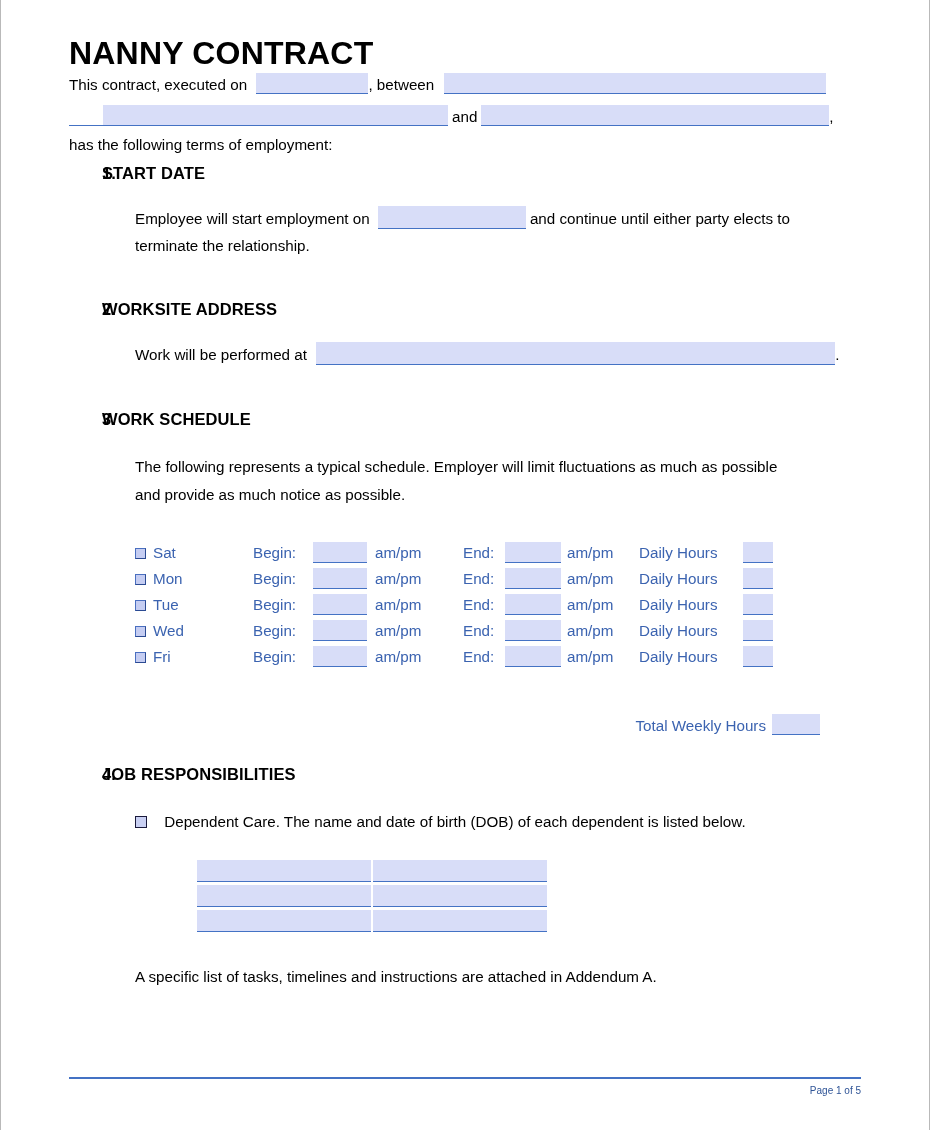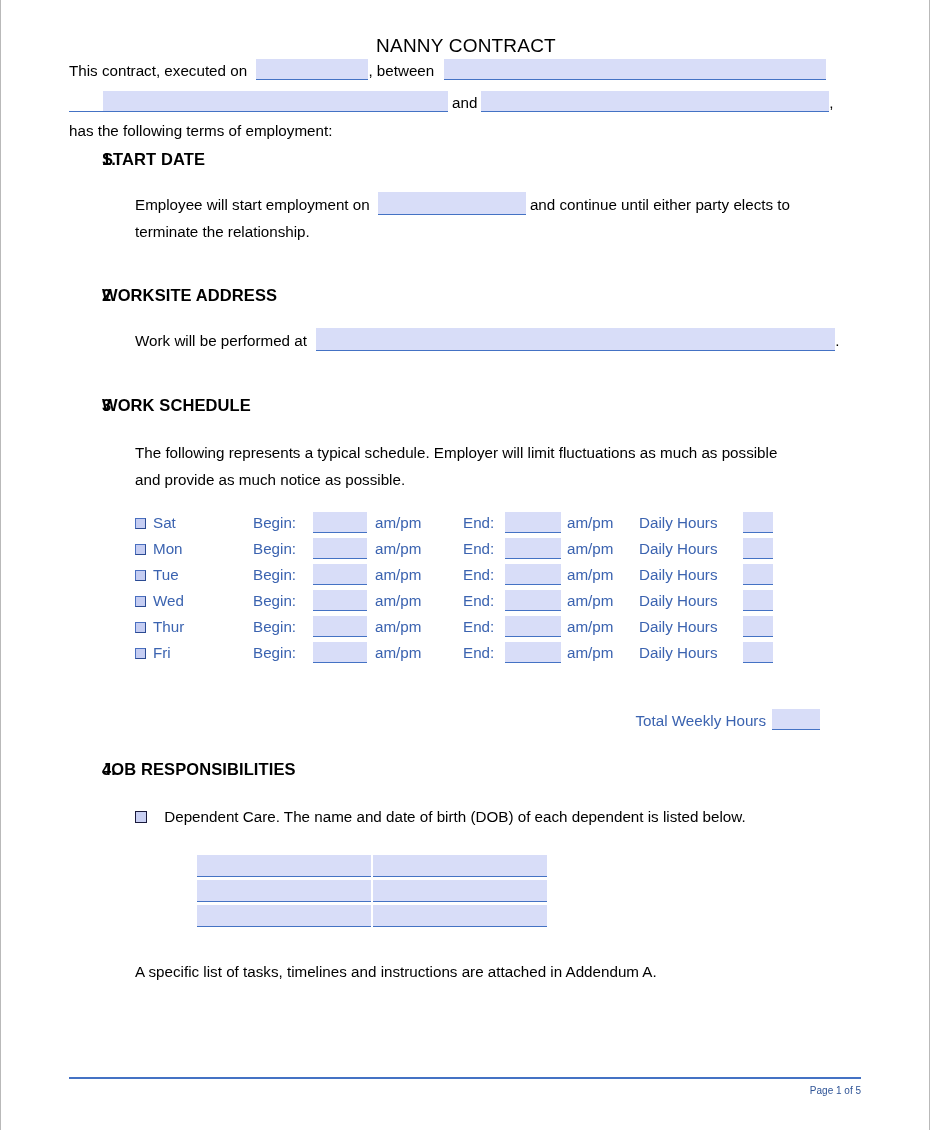--- a/index.html
+++ b/index.html
@@ -24,23 +24,23 @@
   }
   .page-inner {
     position: absolute;
     left: 68px; top: 0;
     width: 794px;
     height: 1130px;
   }
 
   
   .doc-title {
-    text-align: center;
-    font-size: 19px;
-    font-weight: normal;
+    text-align: left;
+    font-size: 32px;
+    font-weight: bold;
     color: #000000;
     letter-spacing: .2px;
     margin: 0;
     padding-top: 36px;
     line-height: 1.1;
   }
 
   
   .para {
     font-size: 15.2px;
@@ -79,21 +79,21 @@
     color: #000;
     letter-spacing: .1px;
   }
   .section-num { width: 33px; flex: 0 0 33px; padding-left: 33px; }
   .section-title { flex: 1; }
 
   .body-indent { padding-left: 66px; }
 
   
   .sched {
-    margin-top: 16px;
+    margin-top: 32px;
     border-collapse: collapse;
     font-size: 15.2px;
     color: #3b63b0;
     margin-left: 66px;
   }
   .sched td {
     padding: 0;
     height: 26px;
     vertical-align: middle;
     white-space: nowrap;
@@ -272,33 +272,20 @@
           <td class="td-beginfld"><span class="fill f-begin"></span></td>
           <td class="td-ampm">am/pm</td>
           <td class="td-end">End:</td>
           <td class="td-endfld"><span class="fill f-end"></span></td>
           <td class="td-ampm2">am/pm</td>
           <td class="td-dh">Daily Hours</td>
           <td class="td-dhfld"><span class="fill f-dh"></span></td>
         </tr>
         <tr>
           <td class="td-day">
-            <span class="chk"></span><span>Thur</span>
-          </td>
-          <td class="td-begin">Begin:</td>
-          <td class="td-beginfld"><span class="fill f-begin"></span></td>
-          <td class="td-ampm">am/pm</td>
-          <td class="td-end">End:</td>
-          <td class="td-endfld"><span class="fill f-end"></span></td>
-          <td class="td-ampm2">am/pm</td>
-          <td class="td-dh">Daily Hours</td>
-          <td class="td-dhfld"><span class="fill f-dh"></span></td>
-        </tr>
-        <tr>
-          <td class="td-day">
             <span class="chk"></span><span>Fri</span>
           </td>
           <td class="td-begin">Begin:</td>
           <td class="td-beginfld"><span class="fill f-begin"></span></td>
           <td class="td-ampm">am/pm</td>
           <td class="td-end">End:</td>
           <td class="td-endfld"><span class="fill f-end"></span></td>
           <td class="td-ampm2">am/pm</td>
           <td class="td-dh">Daily Hours</td>
           <td class="td-dhfld"><span class="fill f-dh"></span></td>

